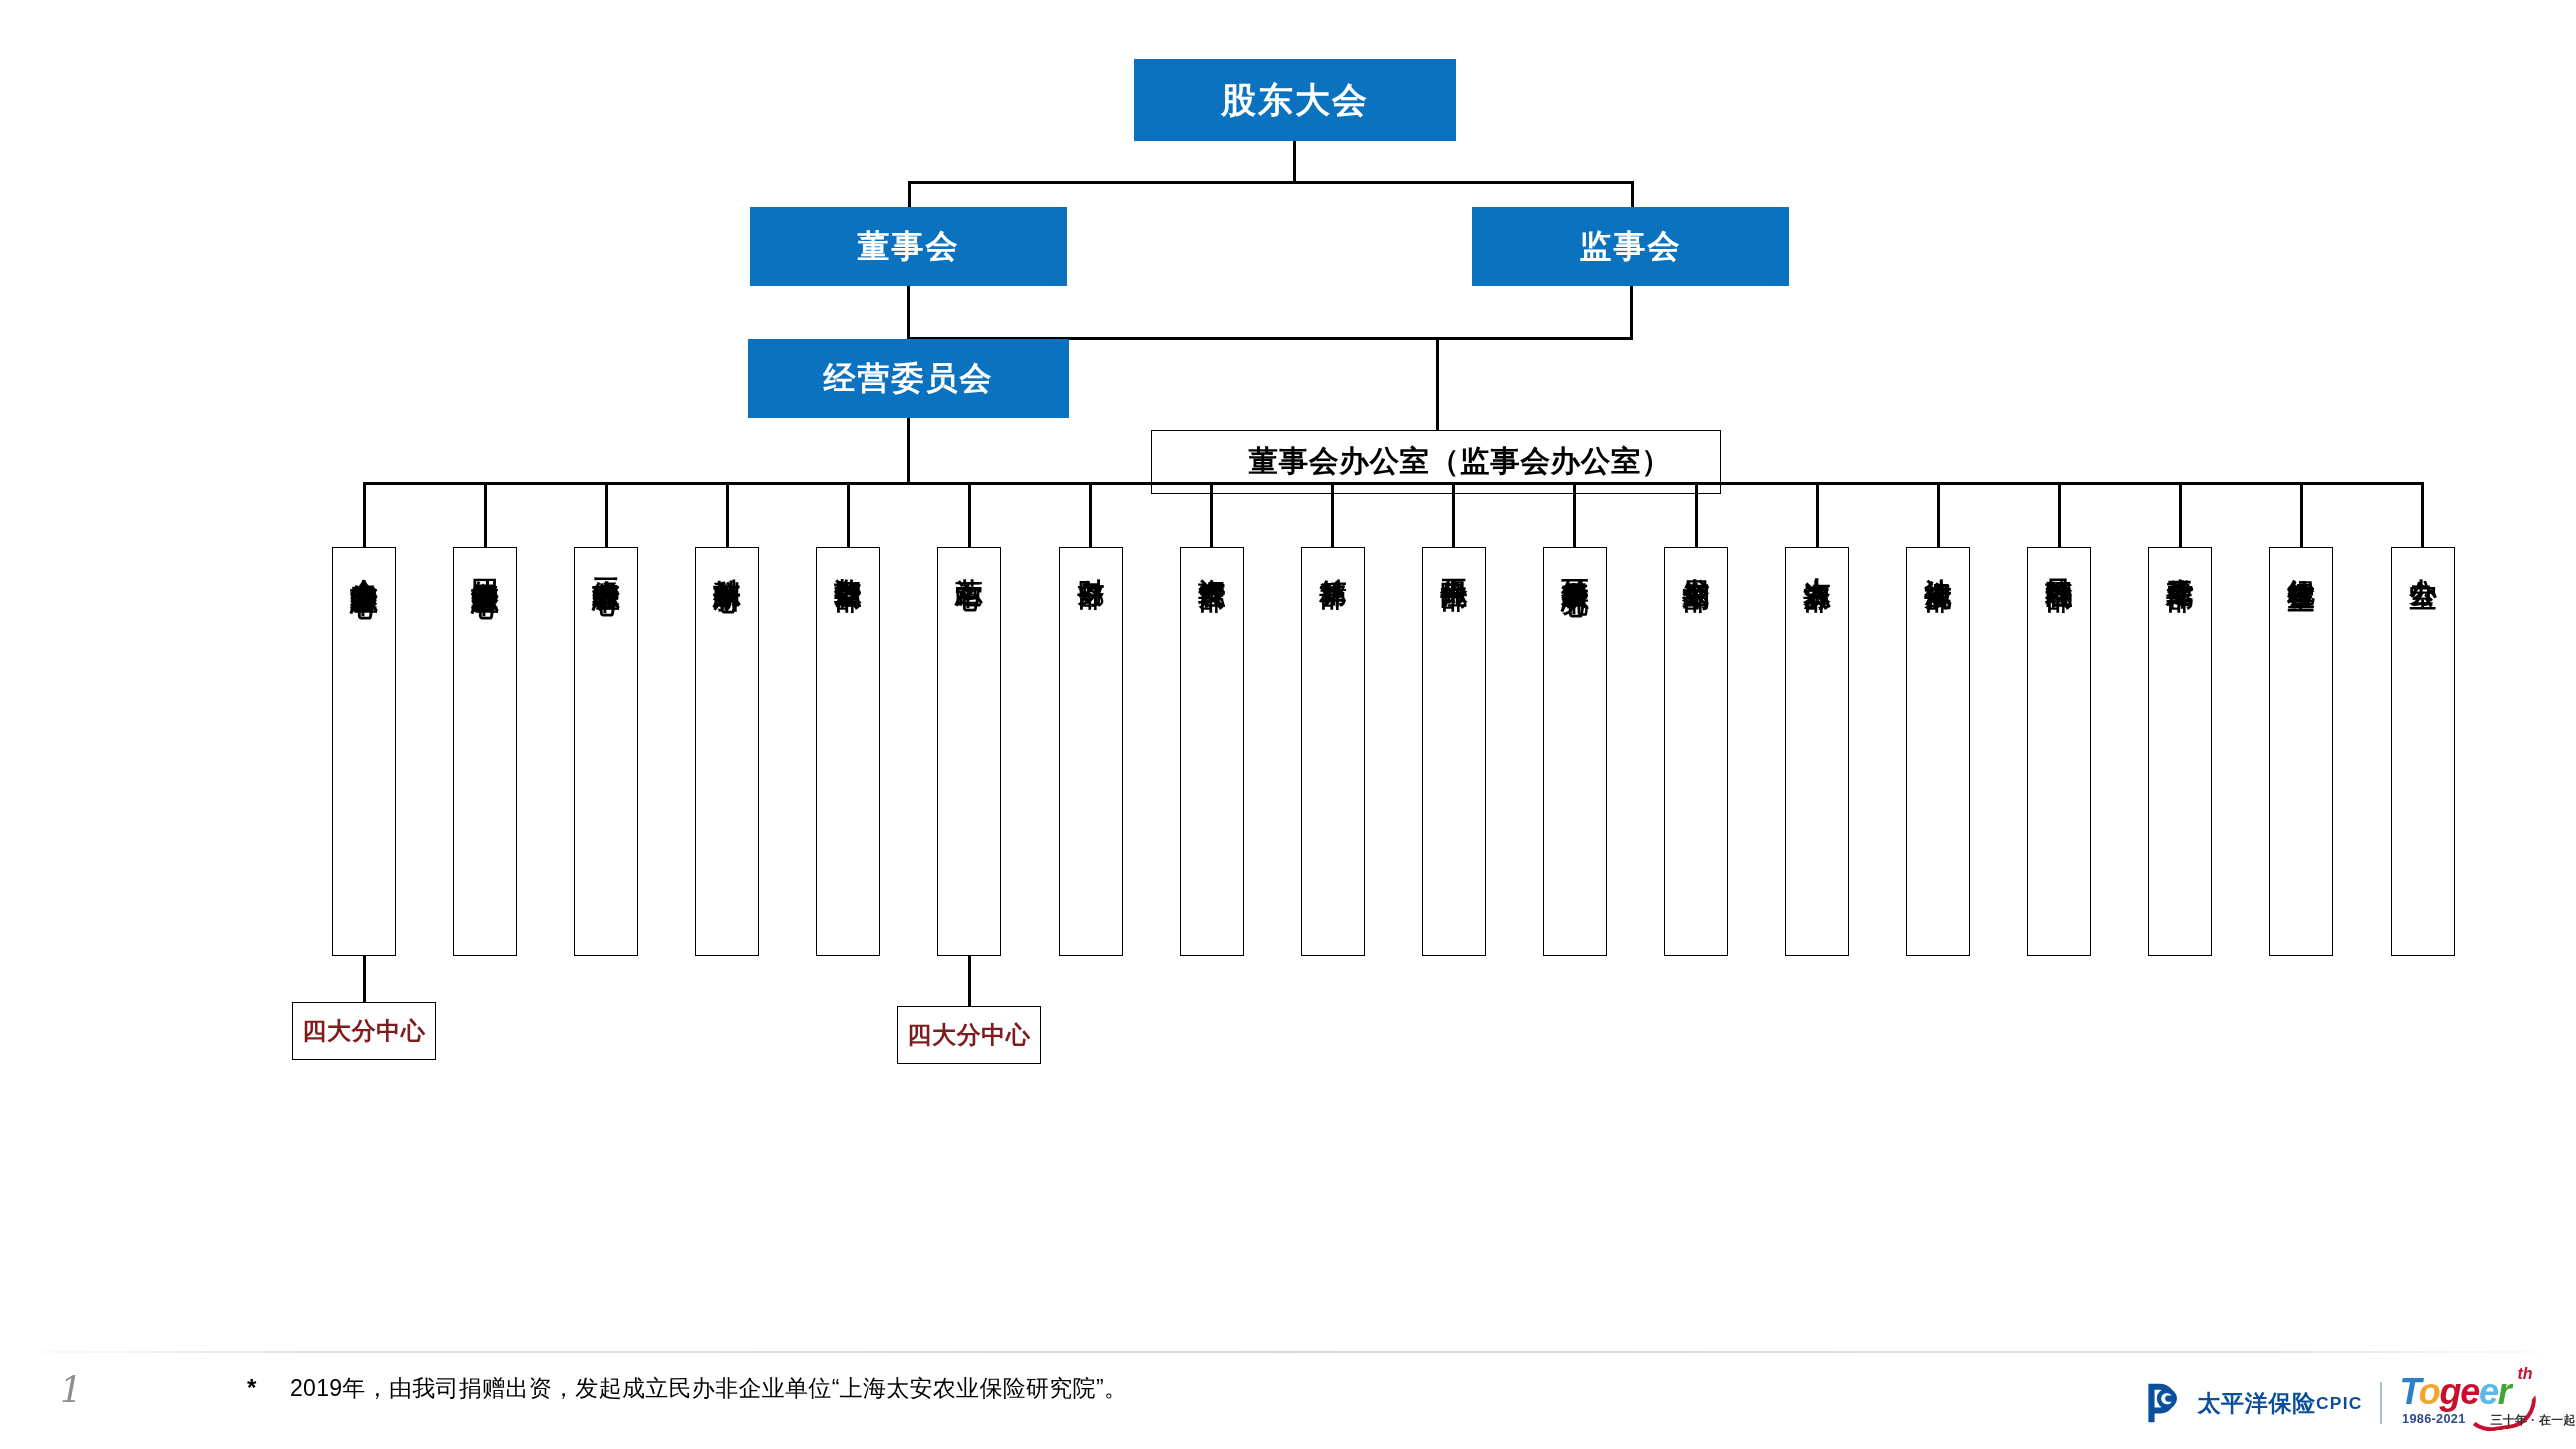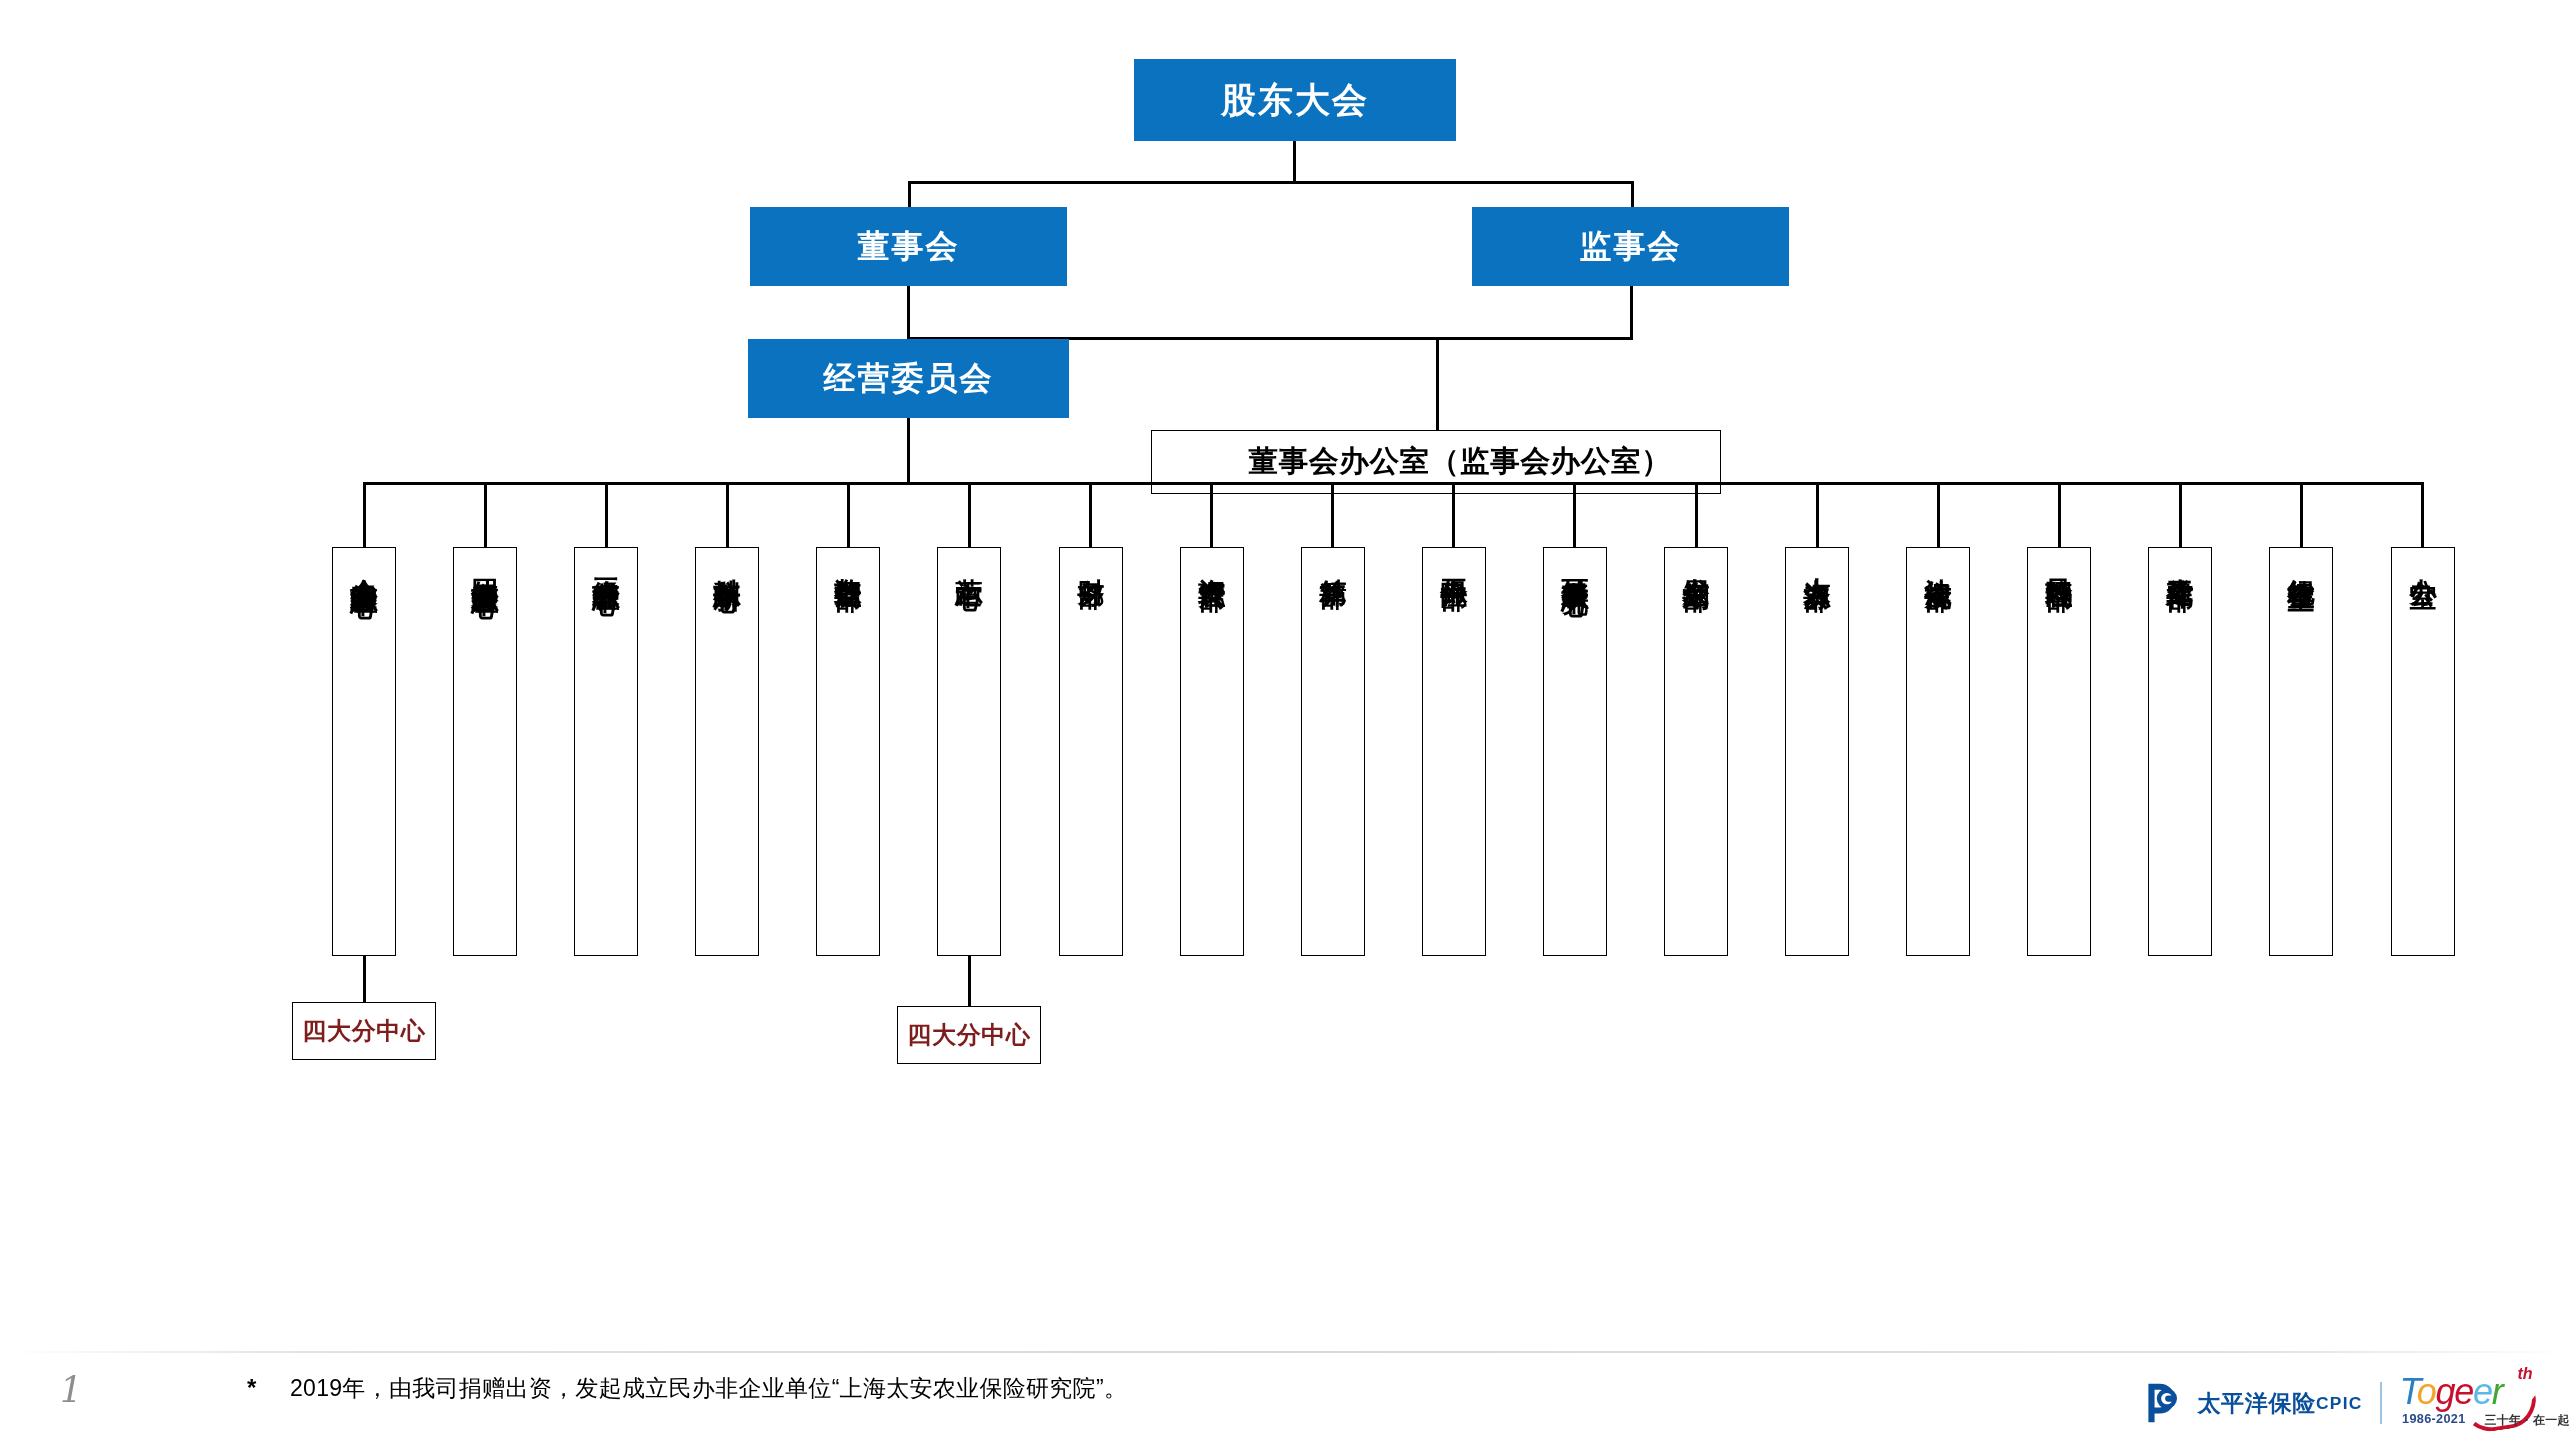--- a/index.html
+++ b/index.html
@@ -89,30 +89,30 @@
 
   
   #logo-area { position:absolute; left:2144px; top:1373px; height:60px; display:flex; align-items:center; }
   #cpic-logo { display:flex; align-items:center; }
   #cpic-mark { width:44px; height:44px; margin-right:9.4px; }
   #cpic-words { display:flex; flex-direction:row; line-height:1; }
   #cpic-cn { font-size:23px; font-weight:bold; color:#0A4F9B; letter-spacing:0.7px; white-space:nowrap; }
   #cpic-en { font-size:17.4px; font-weight:bold; color:#0A4F9B; letter-spacing:1.3px; margin-top:3.4px; }
   #logo-sep { width:2px; height:42px; background:#9fc4e0; margin:0 17.4px; }
   #together-logo { position:relative; width:168px; height:58px; }
-  #together-word { position:absolute; left:0; top:-2.7px; font-size:36px; font-weight:normal; font-style:italic; letter-spacing:-1.3px; }
+  #together-word { position:absolute; left:0; top:-2.7px; font-size:36px; font-weight:bold; font-style:italic; letter-spacing:-1.3px; }
   #together-word .t1 { color:#2b7fc4; }
   #together-word .t2 { color:#f2a42b; }
   #together-word .t3 { color:#c8102e; }
   #together-word .t4 { color:#c8102e; }
   #together-word .t5 { color:#5bb8e8; }
   #together-word .t6 { color:#3fa535; }
   #together-th { position:absolute; left:118px; top:-9.4px; font-size:16px; font-weight:bold; font-style:italic; color:#c8102e; }
   #together-years { position:absolute; left:2.7px; top:38px; font-size:12.7px; font-weight:bold; color:#2b4a8b; letter-spacing:0.3px; }
-  #together-cn { position:absolute; left:85px; top:38px; font-size:12px; font-weight:bold; color:#333; letter-spacing:0.3px; white-space:nowrap; }
+  #together-cn { position:absolute; left:91px; top:38px; font-size:12px; font-weight:bold; color:#333; letter-spacing:0.3px; white-space:nowrap; }
   #together-swoosh { position:absolute; left:64px; top:25.5px; width:75px; height:29.5px;
     border:4px solid #c8102e; border-top-color:transparent; border-left-color:transparent;
     border-radius:0 0 40px 40px; transform:rotate(-8deg); }
 </style>
 </head>
 <body>
 
 <div id="slide">
 
   <div class="blue-box" id="box-shareholders" style="left:1134px; top:59px; width:322px; height:82px; font-size:35px;">股东大会</div>

